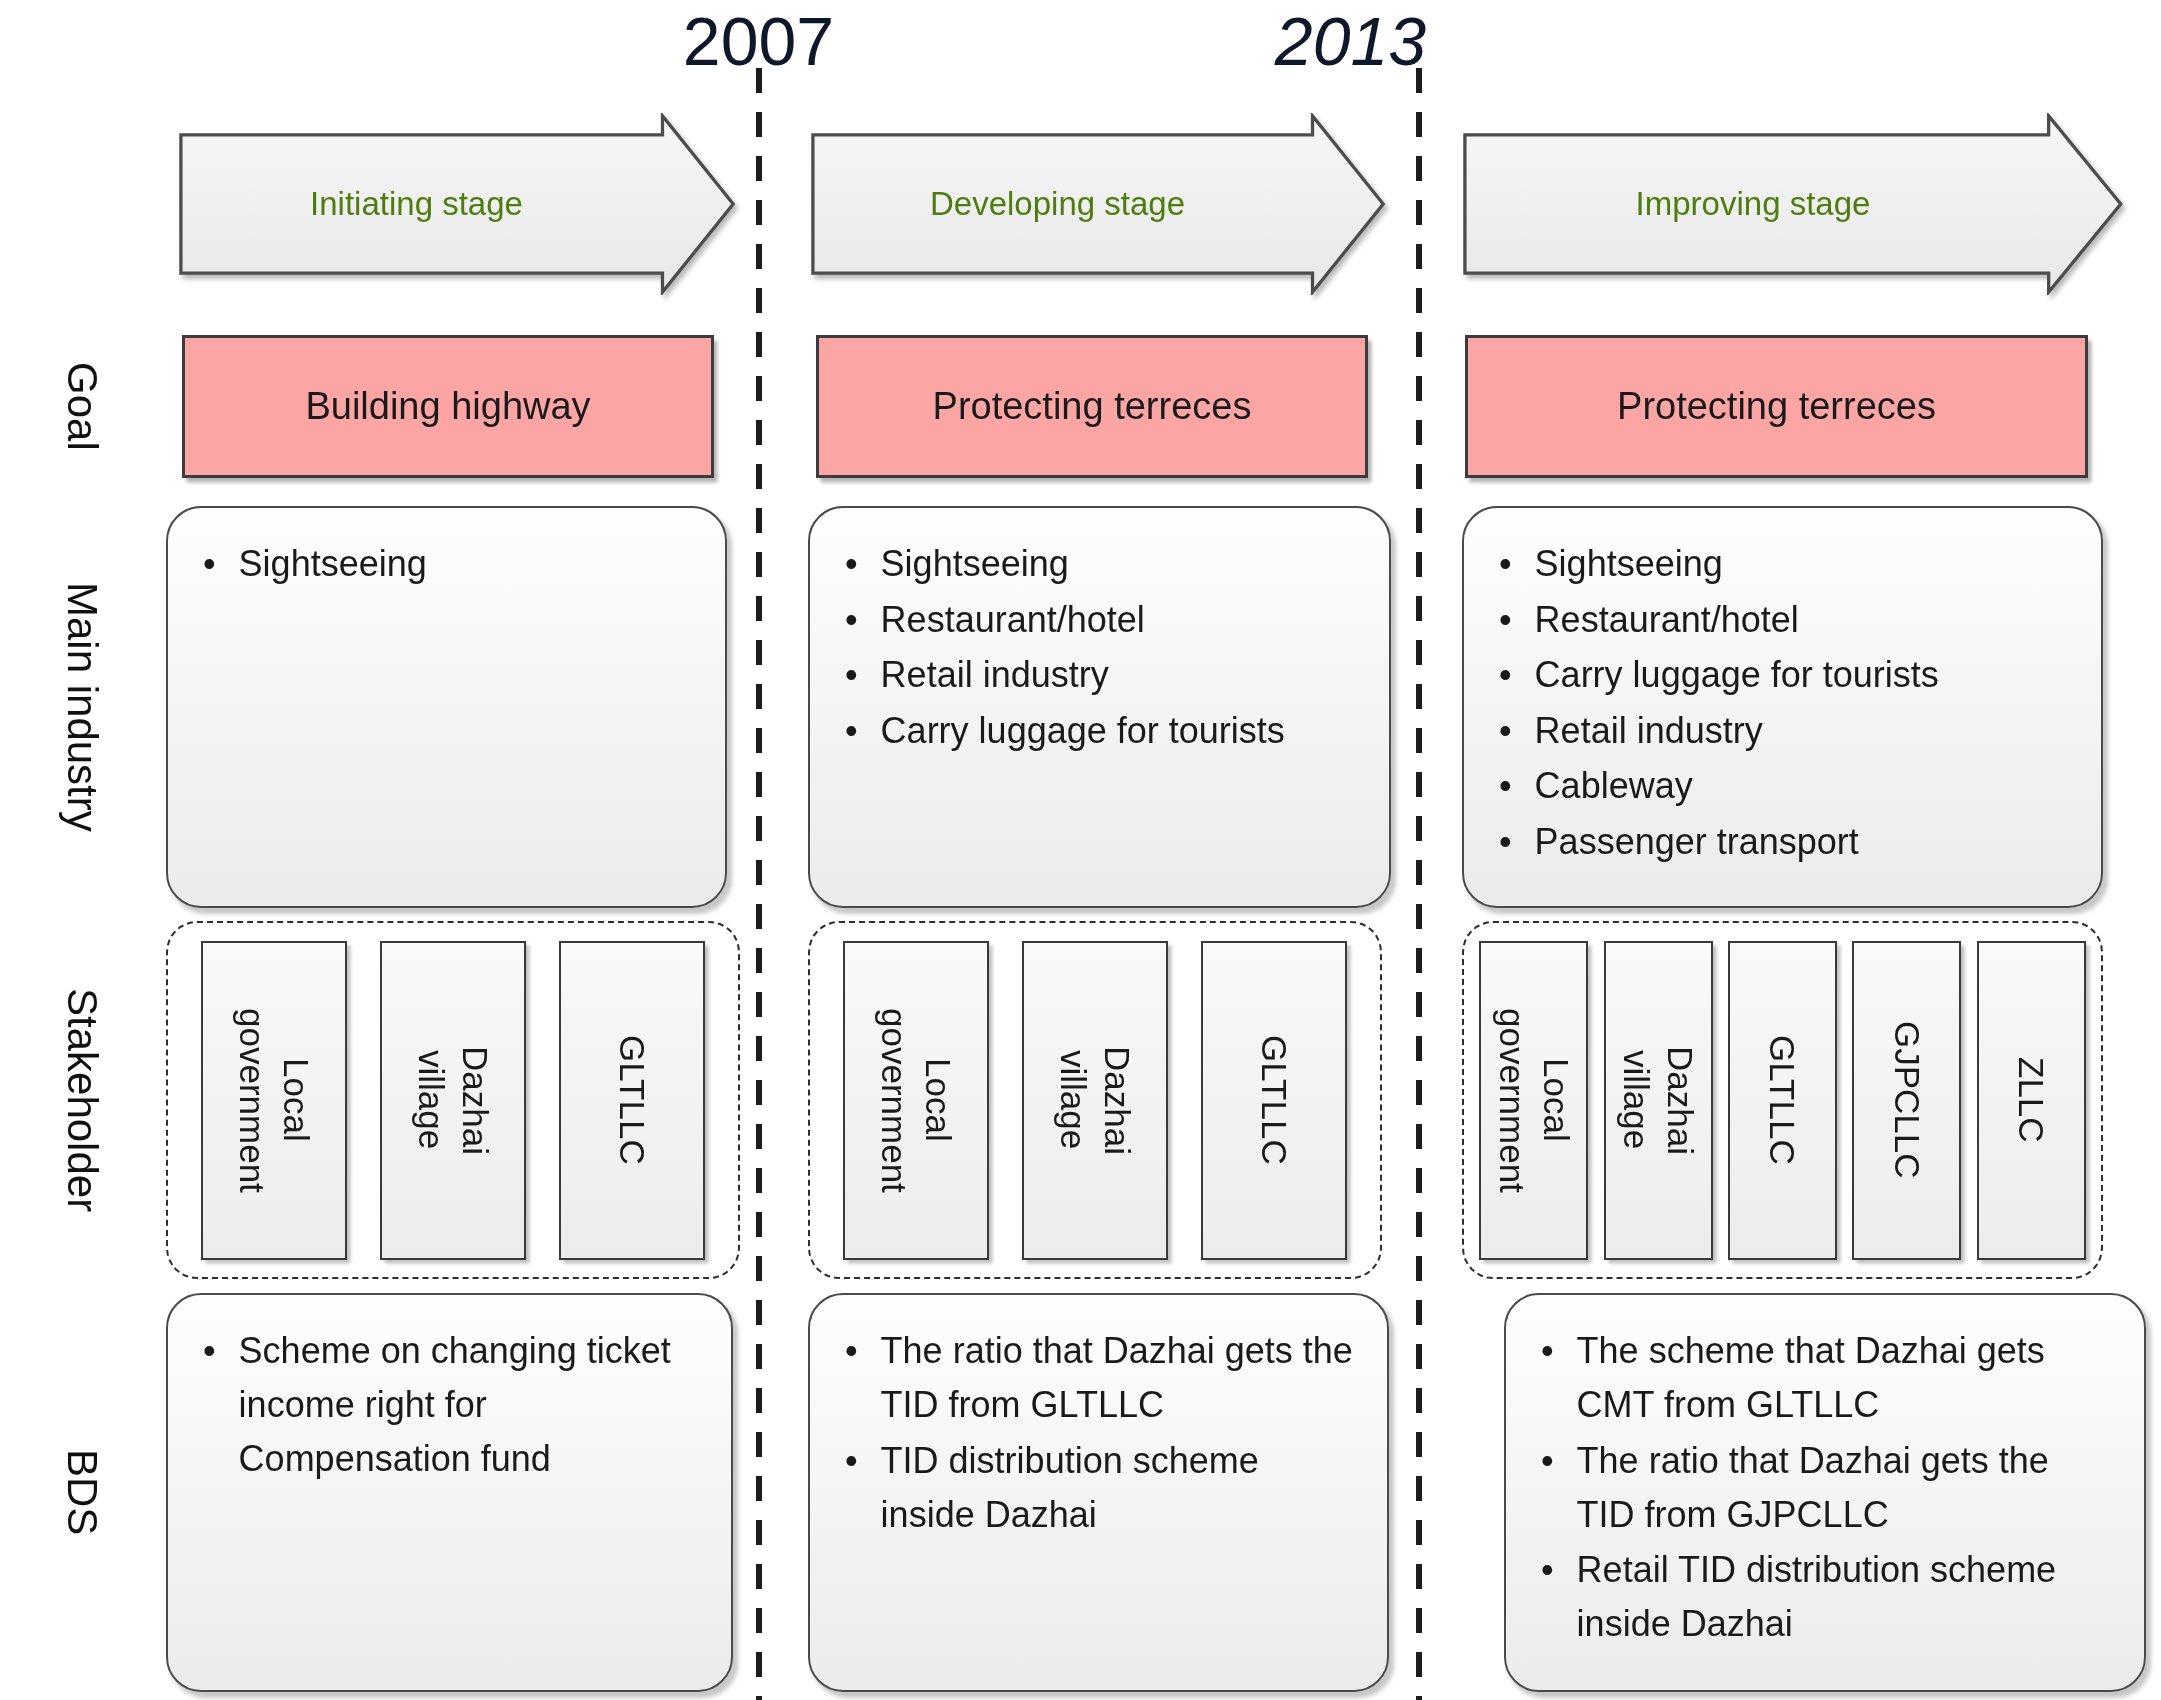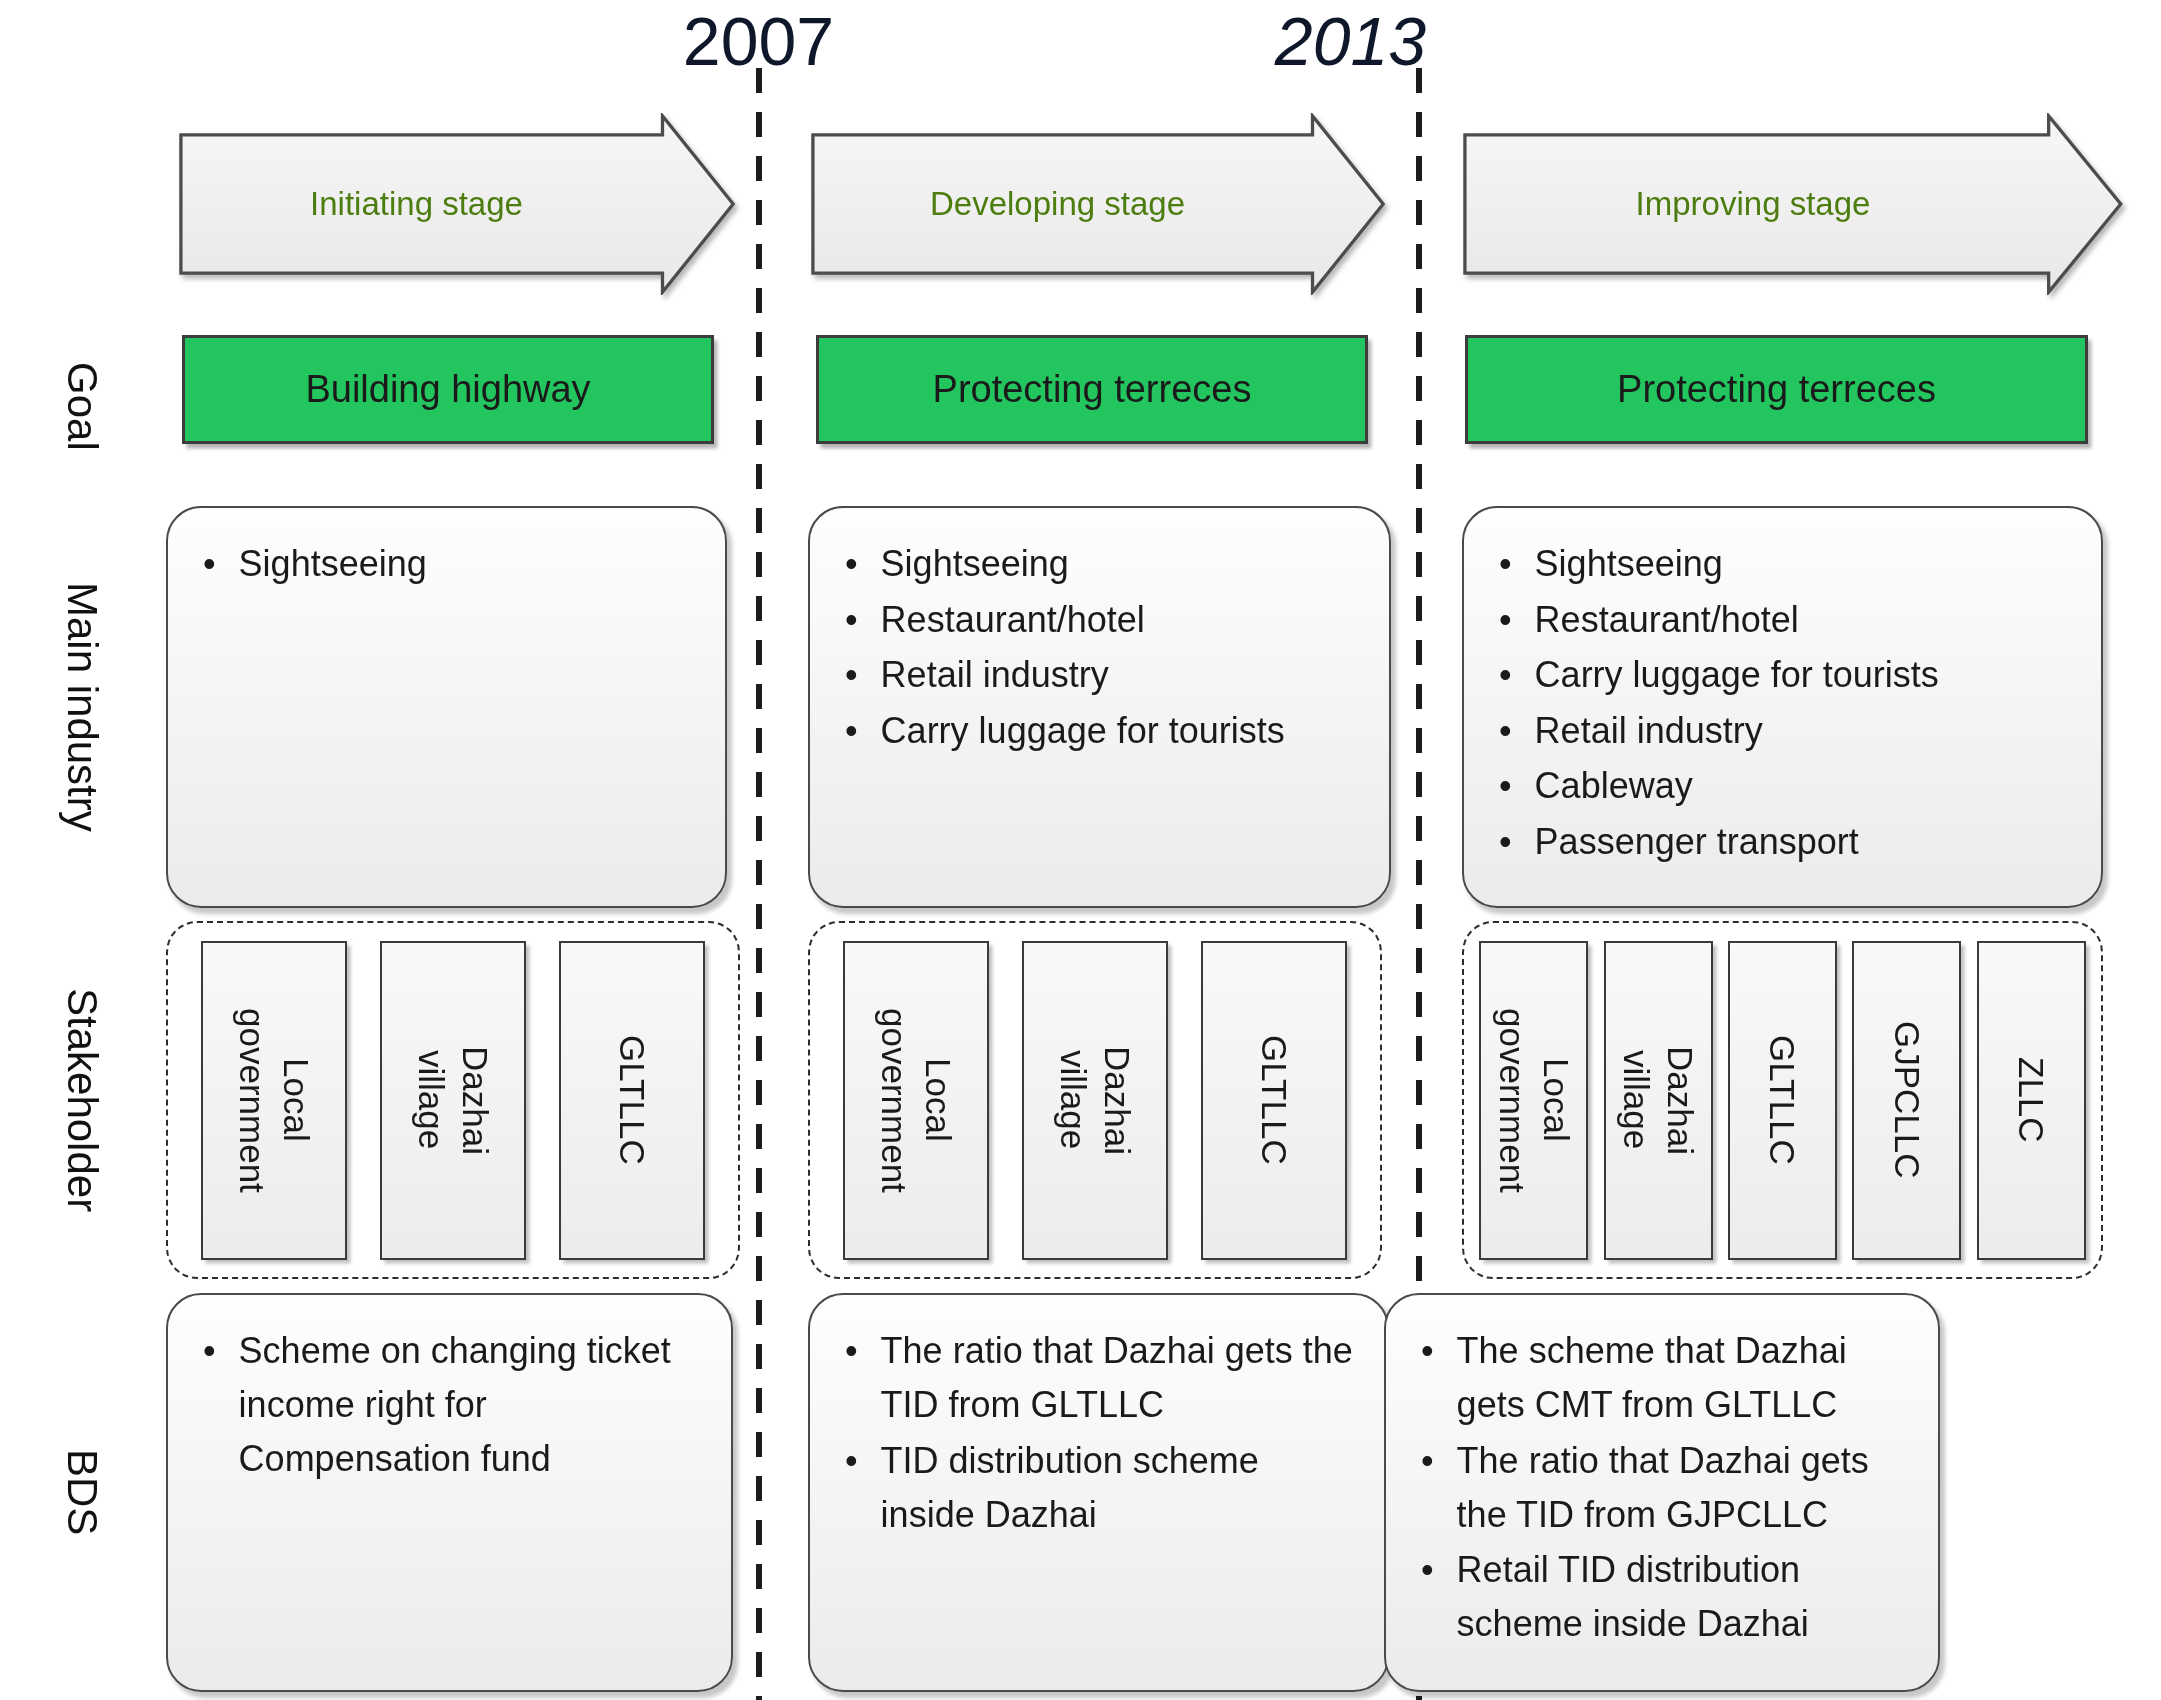--- a/index.html
+++ b/index.html
@@ -77,22 +77,22 @@
     color:#4d7c0f;
     white-space:nowrap;
   }
   .a0{left:178px;width:561px;}
   .a1{left:810px;width:579px;}
   .a2{left:1462px;width:666px;}
   
   .goalbox{
     position:absolute;
     top:335px;
-    height:109px;
-    background:#22c55e;
+    height:143px;
+    background:#fca5a5;
     border:3.6px solid #3c3c3c;
     box-sizing:border-box;
     display:flex;
     align-items:center;
     justify-content:center;
     font-size:38px;
     box-shadow:4.4px 5.1px 3.6px rgba(0,0,0,0.30);
   }
   .g0{left:182px;width:532px;}
   .g1{left:816px;width:552px;}
@@ -104,21 +104,21 @@
     border-radius:35px;
     background:linear-gradient(180deg,#fefefe 0%,#ebebeb 100%);
     box-sizing:border-box;
     box-shadow:4.4px 5.1px 4.4px rgba(0,0,0,0.22);
   }
   .m0{left:166px;top:506px;width:561px;height:402px;}
   .m1{left:808px;top:506px;width:583px;height:402px;}
   .m2{left:1462px;top:506px;width:641px;height:402px;}
   .b0{left:166px;top:1293px;width:567px;height:399px;}
   .b1{left:808px;top:1293px;width:581px;height:399px;}
-  .b2{left:1384px;top:1293px;width:556px;height:399px;}
+  .b2{left:1504px;top:1293px;width:642px;height:399px;}
   .roundbox ul{
     list-style:none;
     margin:0;
     padding:29px 29px 0 35px;
   }
   .roundbox li{
     display:flex;
     align-items:flex-start;
     font-size:36px;
     line-height:1.5;

